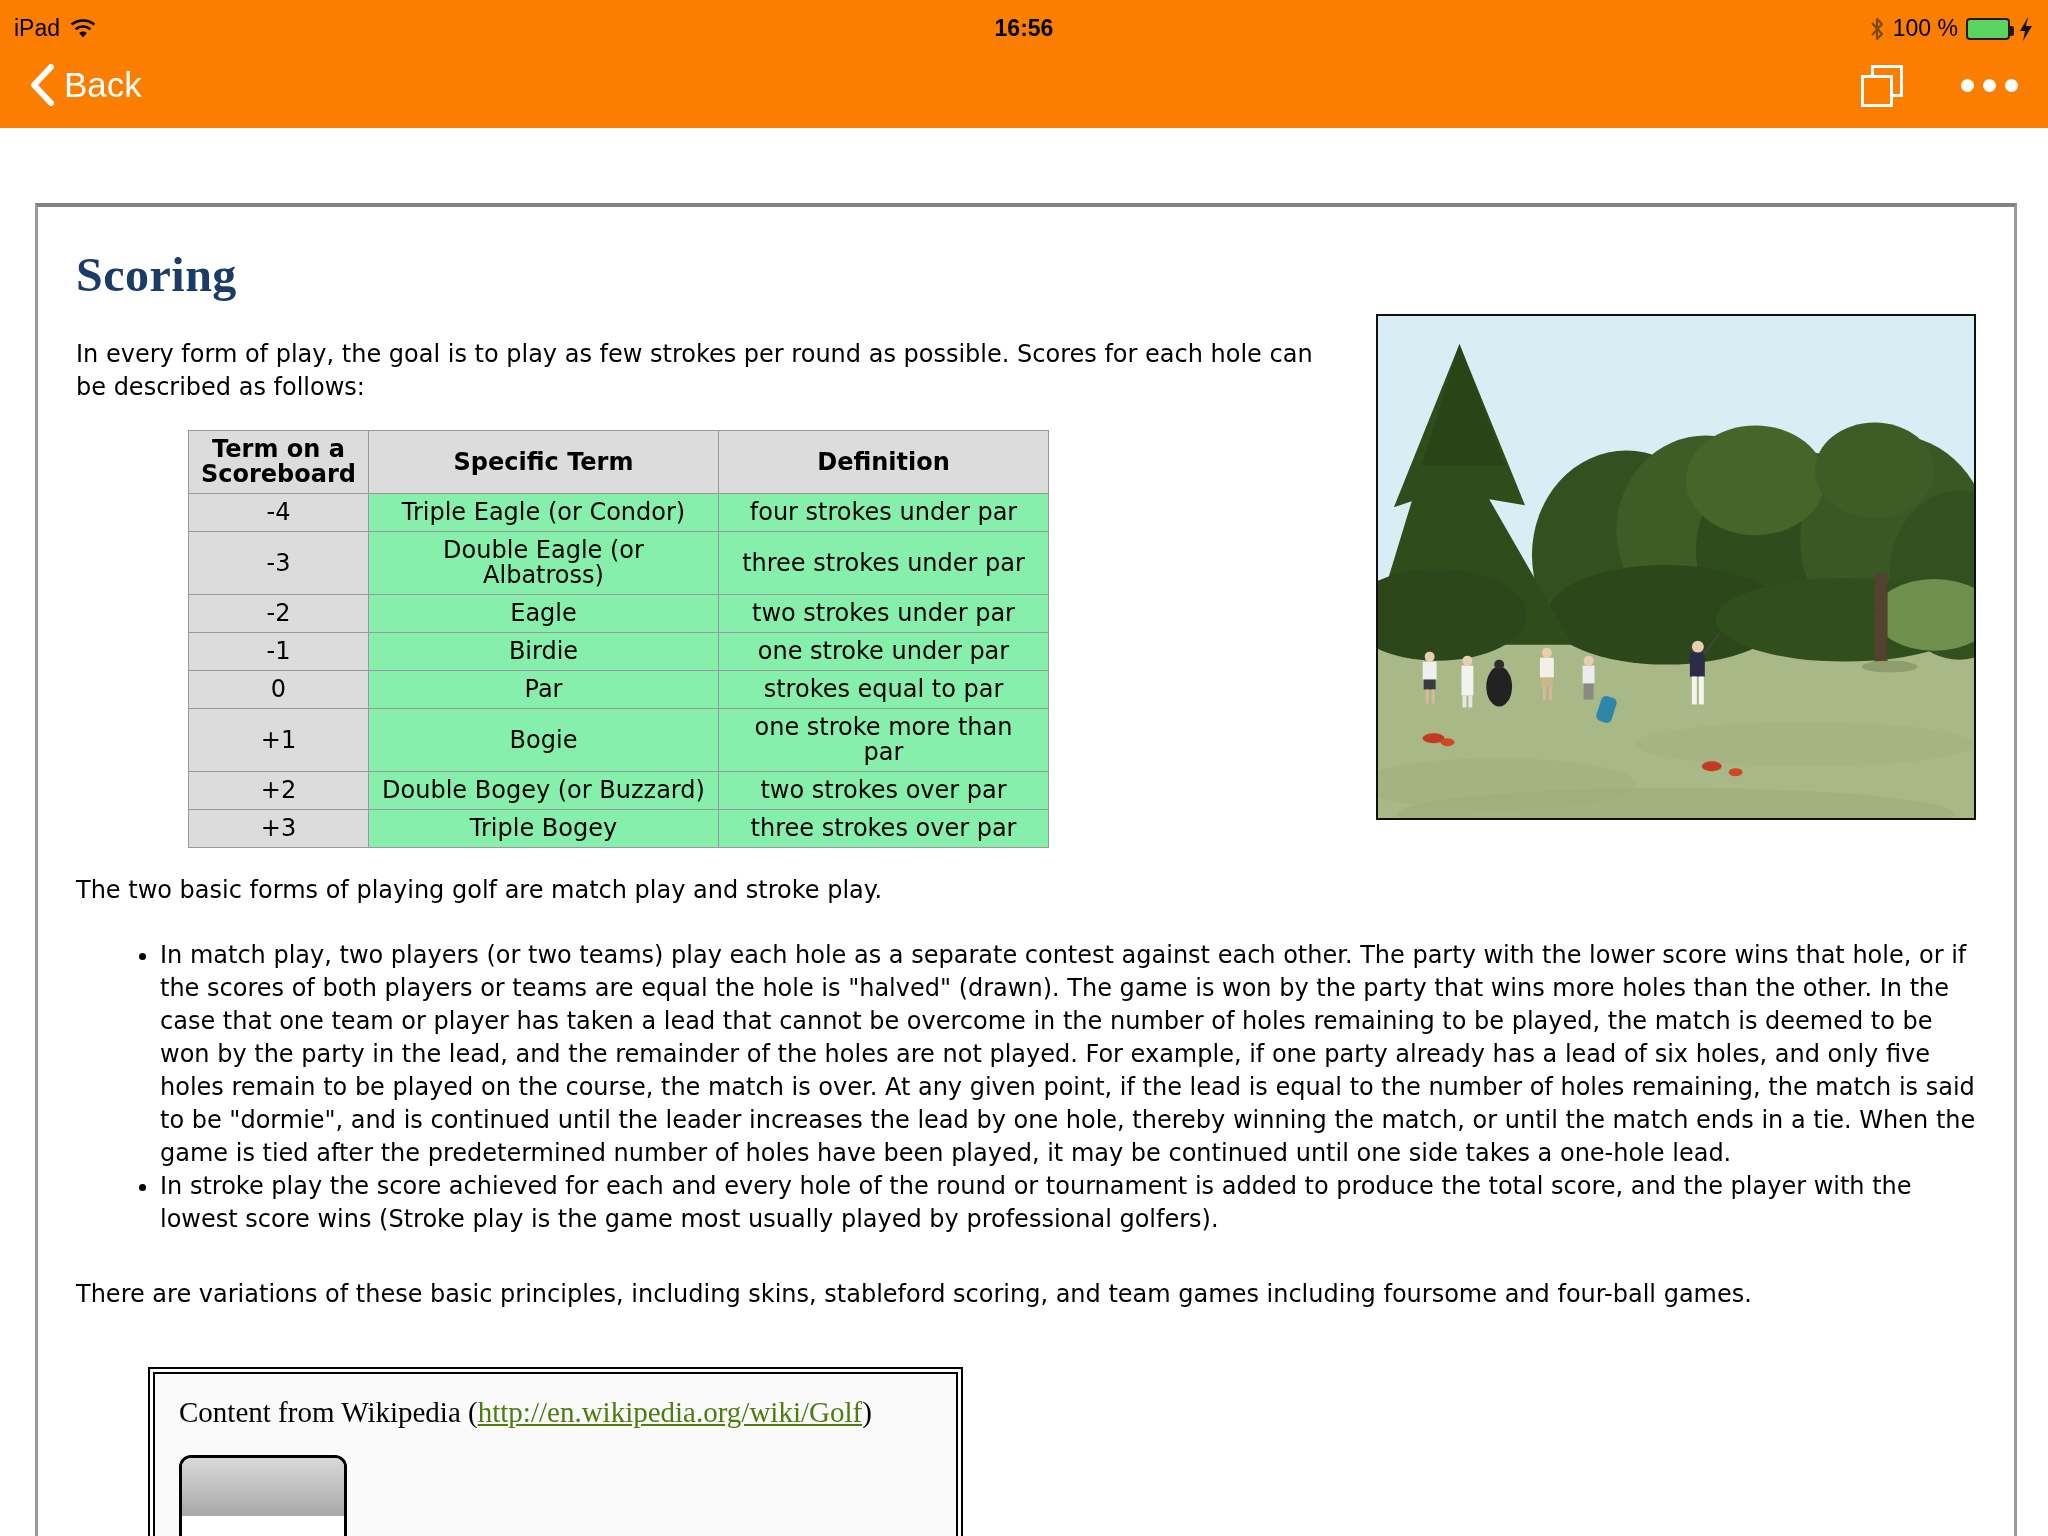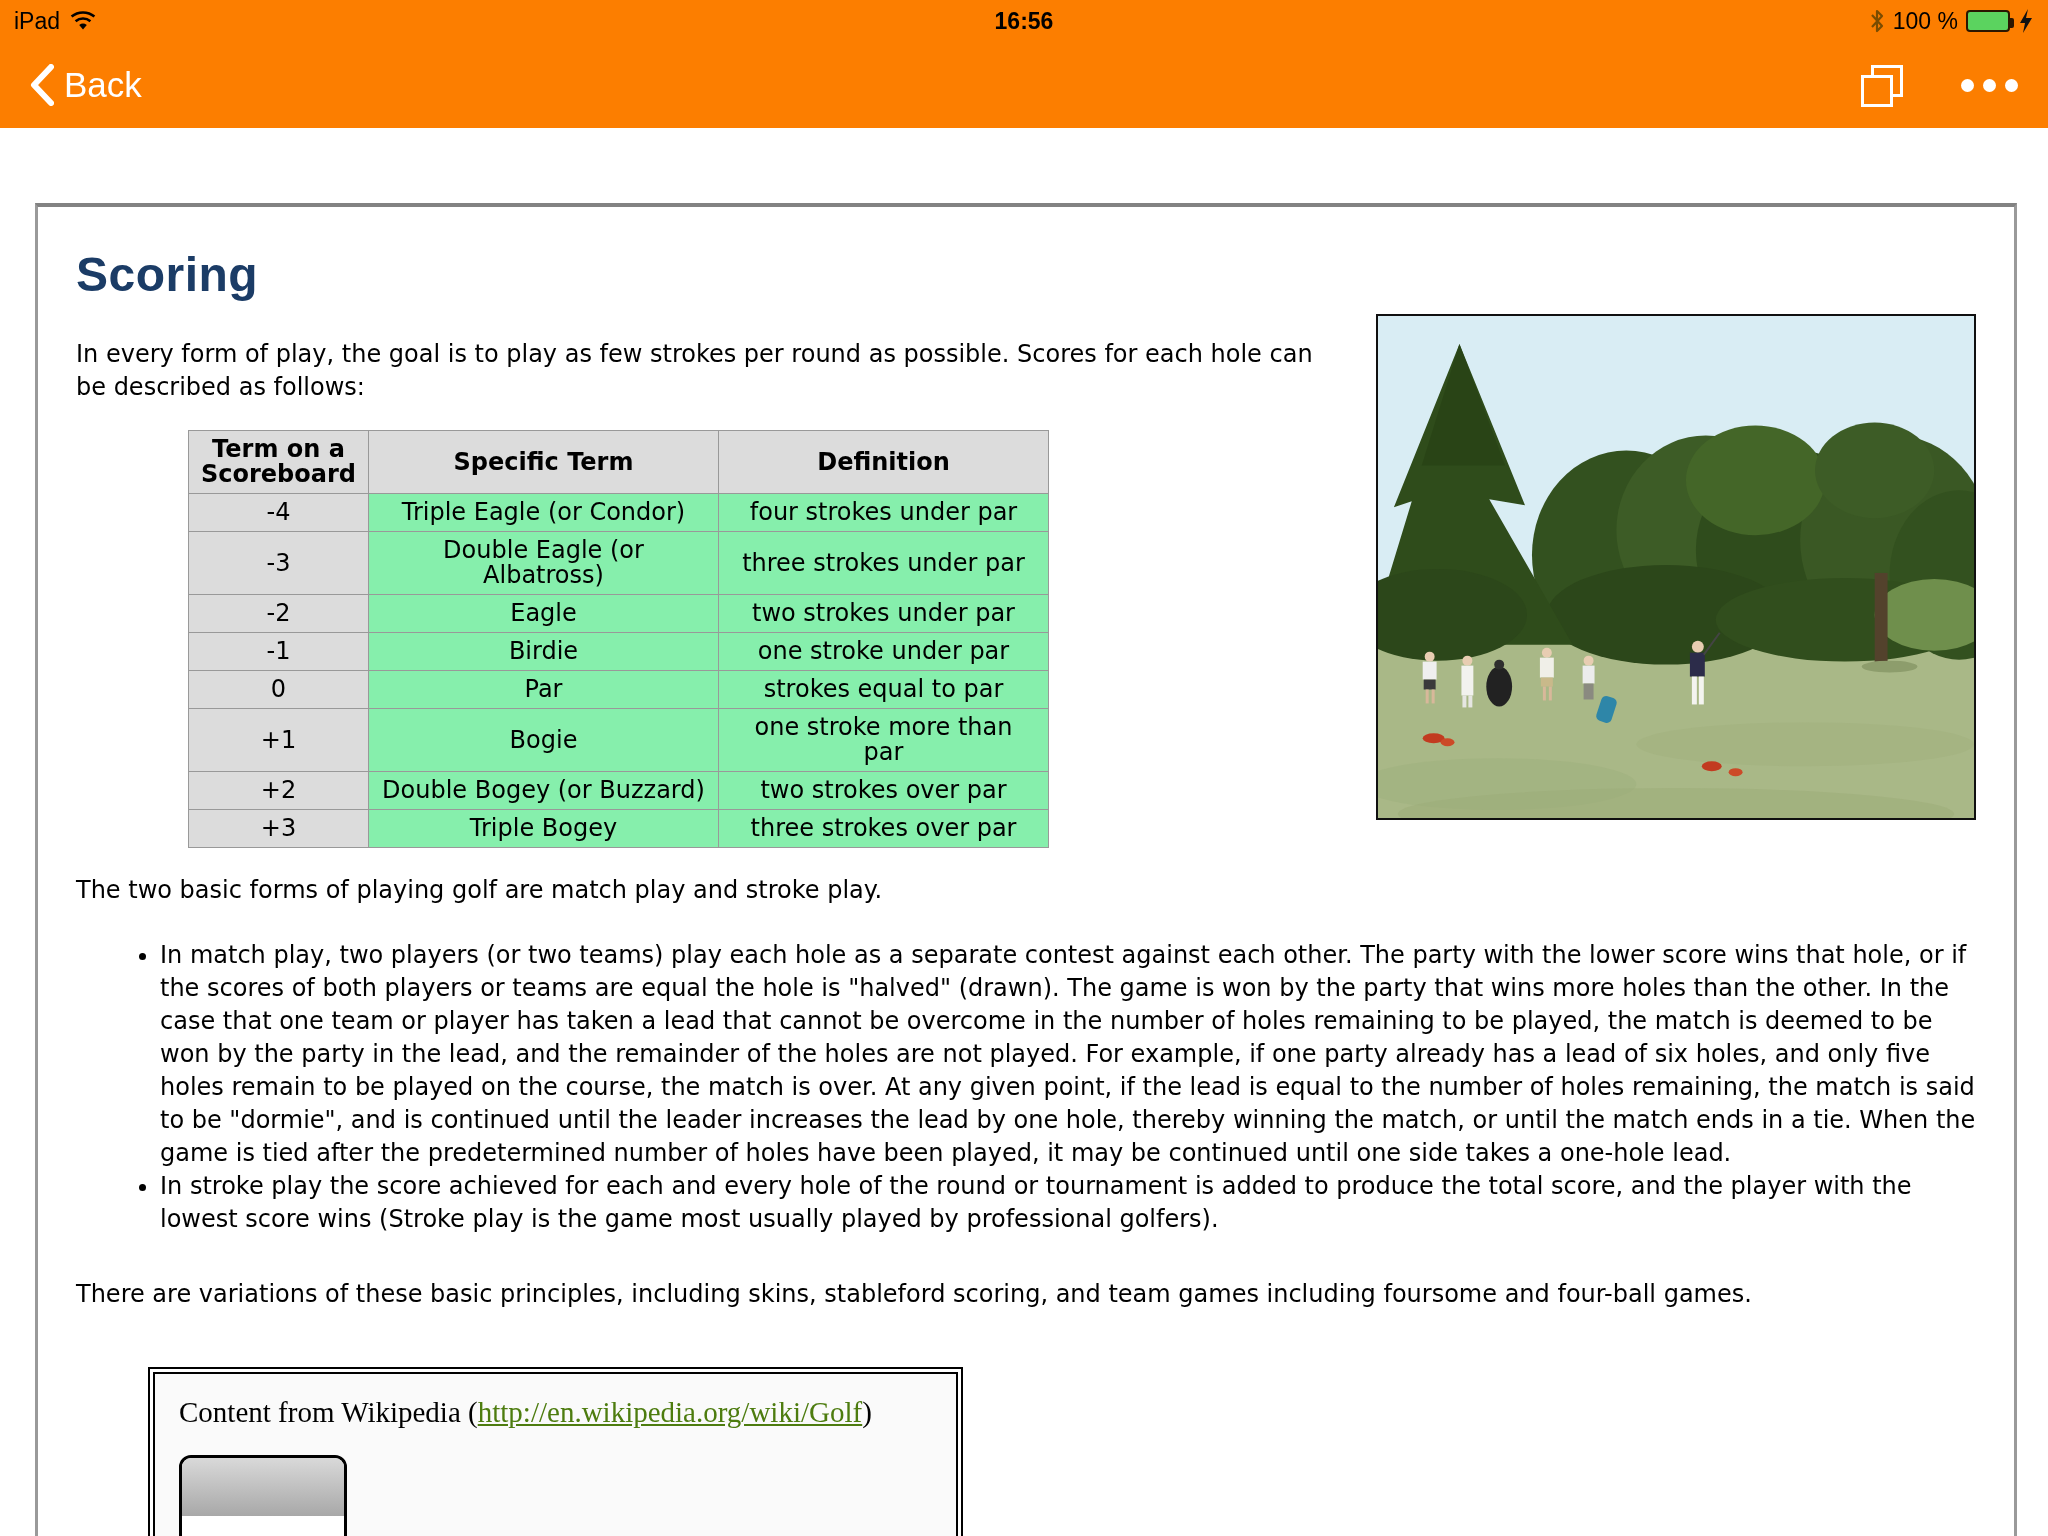--- a/index.html
+++ b/index.html
@@ -2,21 +2,21 @@
 <html><head>
 <meta charset="utf-8">
 <style>
   * { margin:0; padding:0; box-sizing:border-box; }
   html,body { width:2048px; height:1536px; overflow:hidden; background:#fff; }
   body { font-family:"DejaVu Sans","Liberation Sans",sans-serif; color:#000; }
 
   
   .header { background:#FC7E00; }
   .status-bar {
-    height:42px; display:flex; align-items:center; justify-content:space-between;
+    height:42px; display:flex; align-items:flex-end; justify-content:space-between;
     padding:0 14px; font-family:"Liberation Sans",sans-serif; font-size:23px; color:#000;
     position:relative;
   }
   .status-left { display:flex; align-items:center; gap:9px; }
   .status-time {
     position:absolute; left:0; right:0; text-align:center; font-weight:600;
   }
   .status-right { display:flex; align-items:center; gap:8px; margin-left:auto; z-index:1; }
   .battery-body {
     width:44px; height:22px; border:2px solid #2b1600; border-radius:4px;
@@ -47,21 +47,21 @@
   .ellipsis-icon { display:flex; gap:9px; cursor:pointer; }
   .ellipsis-icon i { width:13px; height:13px; border-radius:50%; background:#fff; }
 
   
   .content-area { padding:75px 31px 0 35px; }
   .card {
     border:3px solid #9a9a9a; border-top:4px solid #828282;
     background:#fff; min-height:1330px; padding:0 38px 40px 38px; overflow:hidden;
   }
   h1.page-heading {
-    font-family:Liberation Sans, sans-serif;
+    font-family:Liberation Serif, serif;
     font-size:48px; font-weight:700; color:#1b3c66; margin-top:40px; letter-spacing:0.5px;
   }
   .golf-photo {
     float:right; width:600px; height:506px; border:2px solid #101010;
     margin:12px 0 18px 30px; display:block;
   }
   p.body-text { font-size:24px; line-height:33px; margin-top:34px; }
   p.intro-text { margin-top:36px; }
 
   

